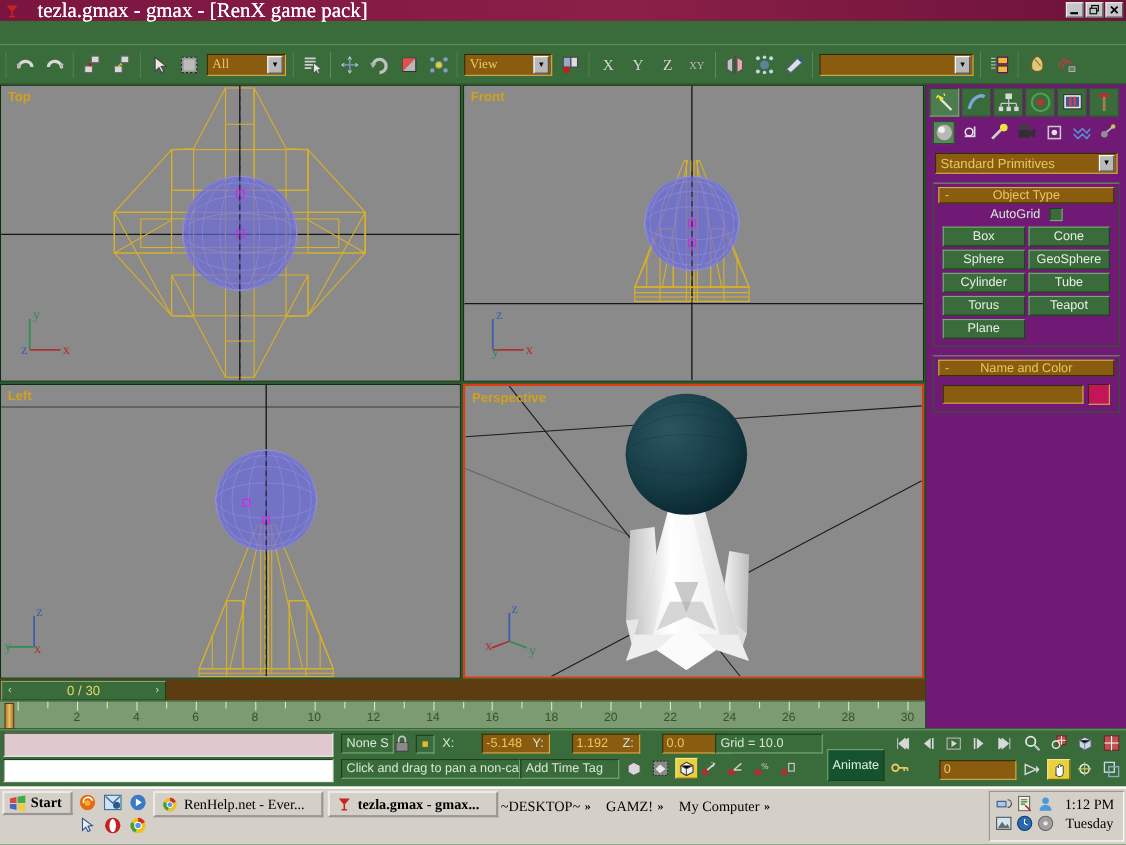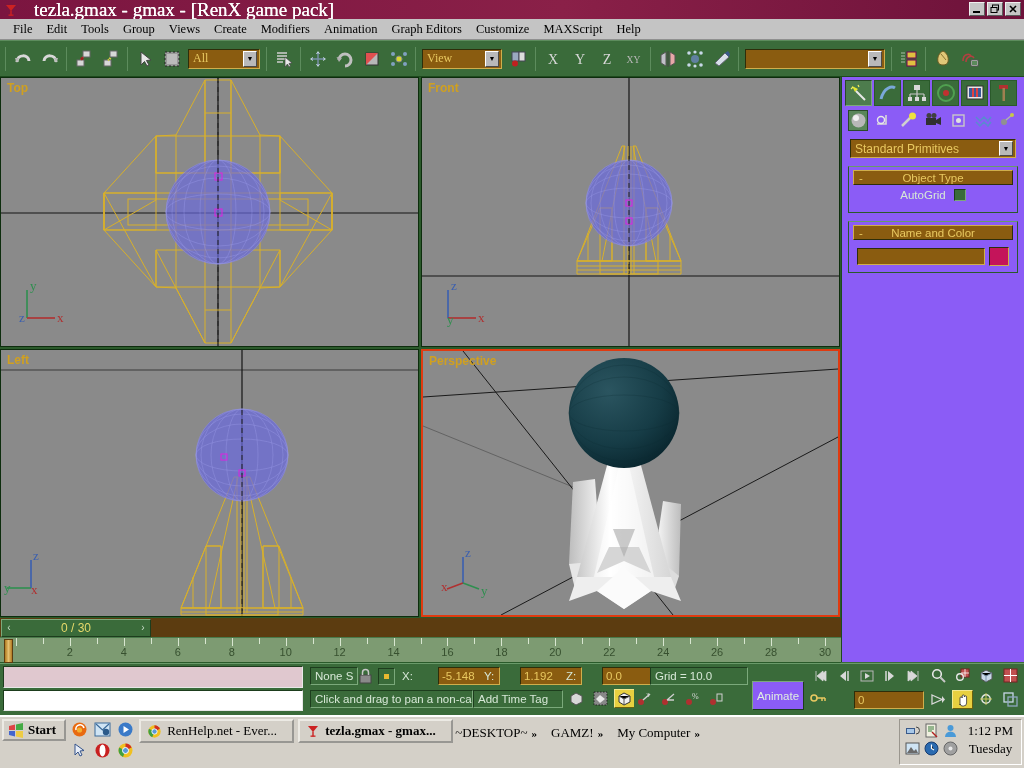--- a/index.html
+++ b/index.html
@@ -76,21 +76,21 @@
   .vp.norm { border:1px solid #0d2d0d; }
   .vp-label {
     position:absolute; left:6px; top:3px; color:#d0a020; font-size:12px;
     font-weight:bold; font-family:"Liberation Sans", sans-serif; z-index:5;
   }
   .axis-tri { position:absolute; left:18px; bottom:12px; z-index:5; }
 
   
   .cmdpanel {
     position:absolute; left:841px; top:77px; width:183px; height:585px;
-    background:#8b5cf6; border-left:1px solid #1e4a1e;
+    background:#701a75; border-left:1px solid #1e4a1e;
   }
   .cp-tabs { display:flex; padding:3px 3px 0 3px; gap:2px; }
   .cp-tab {
     width:27px; height:26px; background:#3a6b3a;
     border:1px solid #2a5a2a; display:flex; align-items:center; justify-content:center;
   }
   .cp-tab.on { background:#4d7c4d; border-color:#2a4a2a #7ba97b #7ba97b #2a4a2a; }
   .cp-subtabs { display:flex; padding:4px 6px 0 6px; gap:5px; align-items:center; }
   .cp-sub { width:21px; height:21px; display:flex; align-items:center; justify-content:center; }
   .cp-sub.on { background:#5a865a; border:1px solid #2a4a2a; }
@@ -195,21 +195,21 @@
     display:flex; align-items:center; padding-left:3px; height:18px;margin-left:24px;
   }
   .sb-green {
     background:#3a6b3a; border:1px solid; border-color:#1d3d1d #7ba97b #7ba97b #1d3d1d;
     color:#d7e8d7; font-size:11.5px; font-family:"Liberation Sans", sans-serif;
     display:flex; align-items:center; padding-left:4px; height:18px;
   }
   .axis-lbl { color:#d7e8d7; font-size:11.5px; font-family:"Liberation Sans", sans-serif; }
   .animate-btn {
     position:absolute; left:752px; top:17px; width:52px; height:29px;
-    background:#8b5cf6; border:1px solid; border-color:#7ba97b #1d3d1d #1d3d1d #7ba97b;
+    background:#14532d; border:1px solid; border-color:#7ba97b #1d3d1d #1d3d1d #7ba97b;
     color:#e0eee0; font-size:11.5px; font-family:"Liberation Sans", sans-serif;
     display:flex; align-items:center; justify-content:center;
   }
   .navbtn {
     width:21px; height:19px; display:flex; align-items:center; justify-content:center;
     background:#3a6b3a; border:1px solid transparent;
   }
   .navbtn.on { background:#e8d040; border-color:#f4e890 #6a6010 #6a6010 #f4e890; }
 
   
@@ -278,34 +278,20 @@
         </svg>
       </div>
       <div class="winbtn">
         <svg width="10" height="10" viewBox="0 0 10 10">
           <path d="M2 2 L8 8 M8 2 L2 8" stroke="#000" stroke-width="1.6"></path>
         </svg>
       </div>
     </div>
   </div>
 
-  <div class="menubar">
-    <div class="menu-item">File</div>
-    <div class="menu-item">Edit</div>
-    <div class="menu-item">Tools</div>
-    <div class="menu-item">Group</div>
-    <div class="menu-item">Views</div>
-    <div class="menu-item">Create</div>
-    <div class="menu-item">Modifiers</div>
-    <div class="menu-item">Animation</div>
-    <div class="menu-item">Graph Editors</div>
-    <div class="menu-item">Customize</div>
-    <div class="menu-item">MAXScript</div>
-    <div class="menu-item">Help</div>
-  </div>
 
   <div class="toolbar">
     <div class="tsep"></div>
     <div class="tbtn">
       <svg width="20" height="20" viewBox="0 0 20 20">
         <path d="M4 13 C4 5, 16 5, 16 12" stroke="#d8d8d8" stroke-width="3" fill="none"></path>
         <path d="M2 9 L6 9 L4 14 Z" fill="#b8b8b8"></path>
       </svg>
     </div>
     <div class="tbtn">
@@ -796,20 +782,31 @@
     </div>
 
     <div class="rollout">
       <div class="rollout-hdr">
         <span class="minus">-</span>
         <span>Object Type</span>
       </div>
       <div class="autogrid-row">
         <span class="lbl">AutoGrid</span>
         <span class="chk"></span>
+      </div>
+      <div class="obj-grid">
+        <div class="obj-btn">Box</div>
+        <div class="obj-btn">Cone</div>
+        <div class="obj-btn">Sphere</div>
+        <div class="obj-btn">GeoSphere</div>
+        <div class="obj-btn">Cylinder</div>
+        <div class="obj-btn">Tube</div>
+        <div class="obj-btn">Torus</div>
+        <div class="obj-btn">Teapot</div>
+        <div class="obj-btn">Plane</div>
       </div>
     </div>
 
     <div class="rollout">
       <div class="rollout-hdr">
         <span class="minus">-</span>
         <span>Name and Color</span>
       </div>
       <div class="namecolor-row">
         <div class="name-field"></div>

